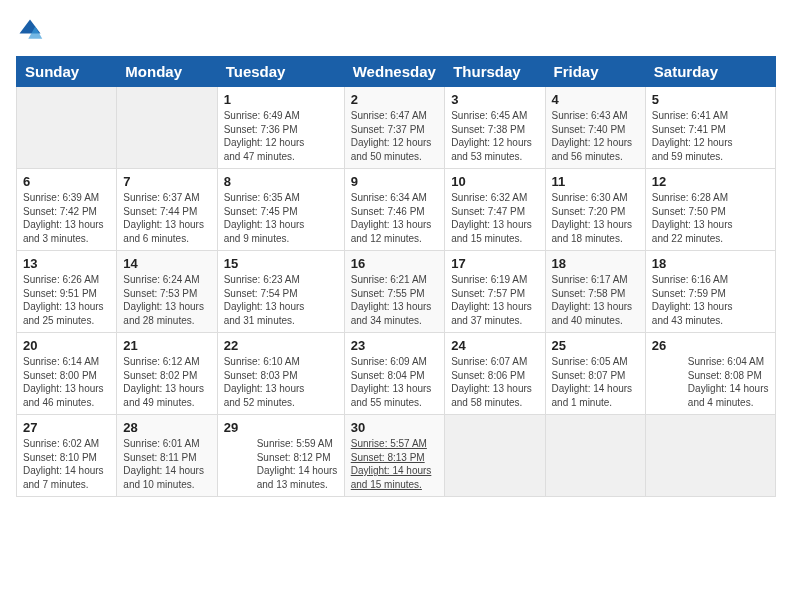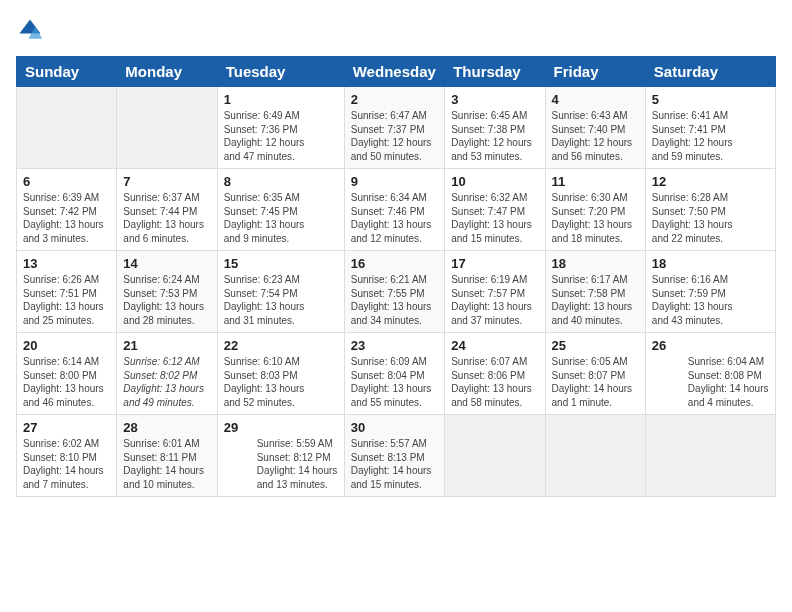--- a/index.html
+++ b/index.html
@@ -218,21 +218,21 @@
           <div class="day-detail" style="white-space: pre-line;">Sunrise: 6:28 AM
 Sunset: 7:50 PM
 Daylight: 13 hours
 and 22 minutes.</div>
         </td>
       </tr>
       <tr>
         <td>
           <span class="day-number">13</span>
           <div class="day-detail" style="white-space: pre-line;">Sunrise: 6:26 AM
-Sunset: 7:51 PM
+Sunset: 9:51 PM
 Daylight: 13 hours
 and 25 minutes.</div>
         </td>
         <td>
           <span class="day-number">14</span>
           <div class="day-detail" style="white-space: pre-line;">Sunrise: 6:24 AM
 Sunset: 7:53 PM
 Daylight: 13 hours
 and 28 minutes.</div>
         </td>
@@ -275,21 +275,21 @@
       <tr>
         <td>
           <span class="day-number">20</span>
           <div class="day-detail" style="white-space: pre-line;">Sunrise: 6:14 AM
 Sunset: 8:00 PM
 Daylight: 13 hours
 and 46 minutes.</div>
         </td>
         <td>
           <span class="day-number">21</span>
-          <div class="day-detail" style="white-space: pre-line; font-style: italic;">Sunrise: 6:12 AM
+          <div class="day-detail" style="white-space: pre-line;">Sunrise: 6:12 AM
 Sunset: 8:02 PM
 Daylight: 13 hours
 and 49 minutes.</div>
         </td>
         <td>
           <span class="day-number">22</span>
           <div class="day-detail" style="white-space: pre-line;">Sunrise: 6:10 AM
 Sunset: 8:03 PM
 Daylight: 13 hours
 and 52 minutes.</div>
@@ -340,21 +340,21 @@
         </td>
         <td>
           <span class="day-number">29</span>
           <div class="day-detail" style="white-space: pre-line; margin-left: 33px;">Sunrise: 5:59 AM
 Sunset: 8:12 PM
 Daylight: 14 hours
 and 13 minutes.</div>
         </td>
         <td>
           <span class="day-number">30</span>
-          <div class="day-detail" style="white-space: pre-line;">Sunrise: 5:57 AM
+          <div class="day-detail" style="white-space: pre-line; text-decoration: underline;">Sunrise: 5:57 AM
 Sunset: 8:13 PM
 Daylight: 14 hours
 and 15 minutes.</div>
         </td>
         <td class="empty-cell"></td>
         <td class="empty-cell"></td>
         <td class="empty-cell"></td>
       </tr>
     </tbody>
 </table>

